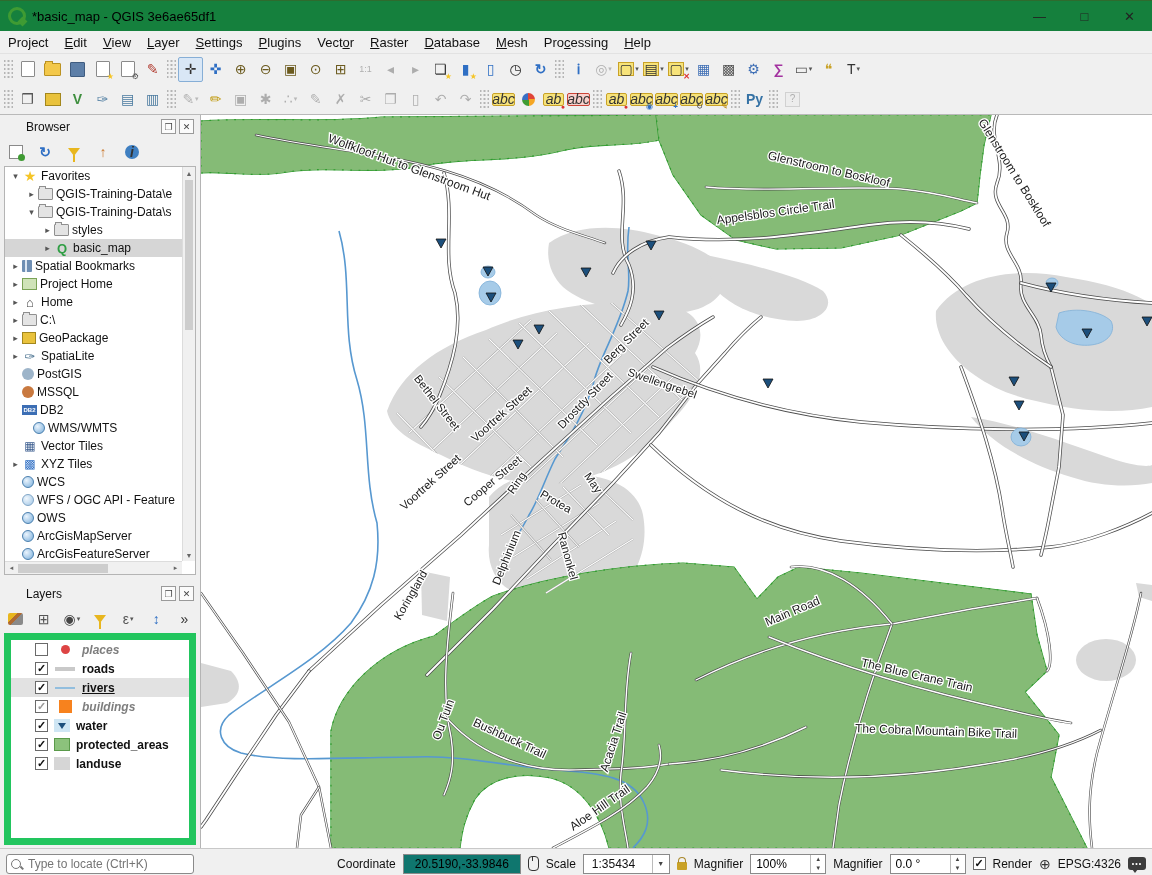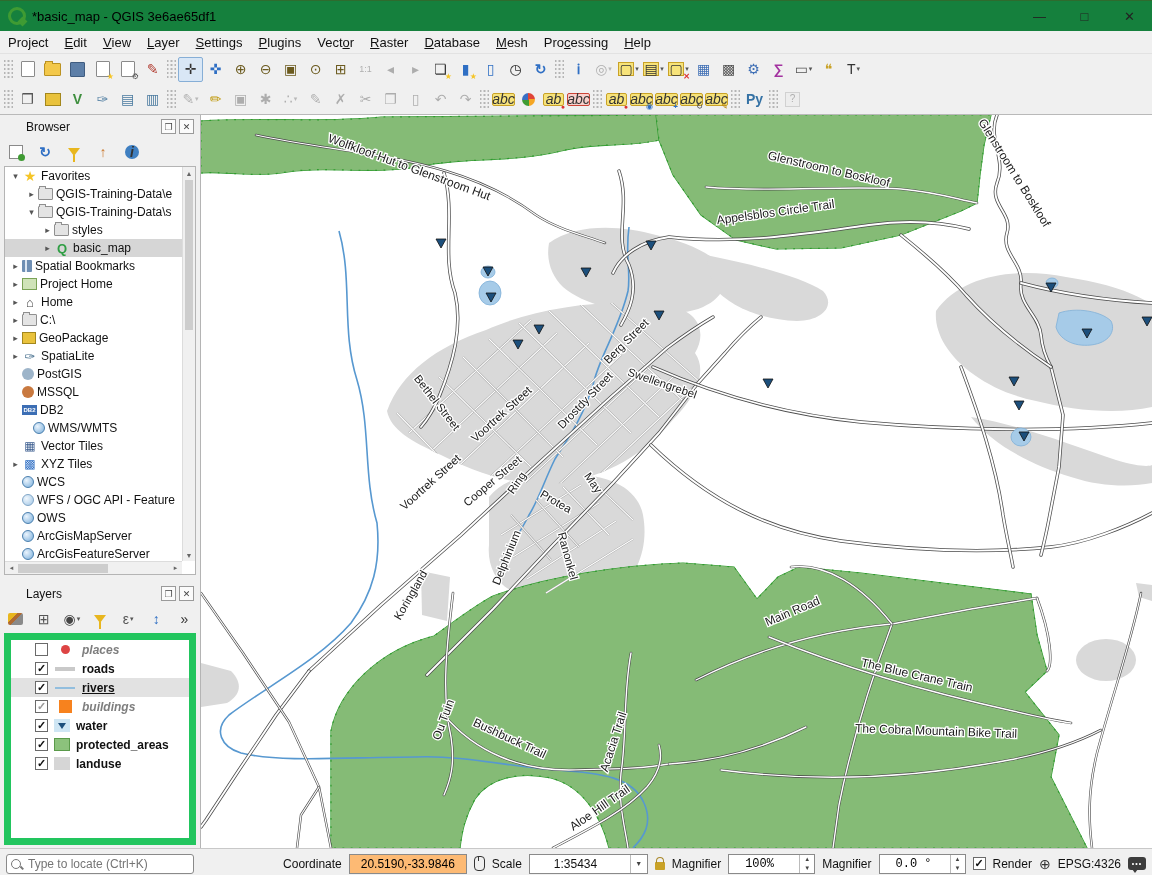--- a/index.html
+++ b/index.html
@@ -127,27 +127,27 @@
   .sc{fill:none;stroke:#9f9f9f;stroke-width:2;}
   .sf{fill:none;stroke:#fff;stroke-width:1.1;}
   .pond{fill:var(--wfill);stroke:#7fb0d8;stroke-width:.8;}
   .wmark{fill:var(--wmark);stroke:#111;stroke-width:.8;}
   
   .statusbar{height:30px;background:#f0f0f0;border-top:1px solid #c8c8c8;display:flex;align-items:center;font-size:12px;color:#111;padding:0 6px;gap:7px;box-sizing:border-box;}
   .locate{width:188px;height:20px;border:1px solid #8a8a8a;border-radius:3px;background:#fff;display:flex;align-items:center;padding:0 4px;box-sizing:border-box;}
   .mag{width:8px;height:8px;border:1.5px solid #777;border-radius:50%;position:relative;margin-right:5px;flex:none;}
   .mag::after{content:"";position:absolute;width:4px;height:1.5px;background:#777;transform:rotate(45deg);right:-4px;bottom:-1px;}
   .locate input{border:none;outline:none;font-size:12px;color:#555;width:140px;background:transparent;font-family:"Liberation Sans",sans-serif;}
-  .sb-input{height:20px;border:1px solid #8a8a8a;background:#fdba74;text-align:center;font-size:12px;font-family:"Liberation Sans",sans-serif;box-sizing:border-box;}
+  .sb-input{height:20px;border:1px solid #8a8a8a;background:#0f766e;text-align:center;font-size:12px;font-family:"Liberation Sans",sans-serif;box-sizing:border-box;}
   .coordbox{width:118px;}
   .combo{height:20px;border:1px solid #8a8a8a;background:#fff;display:flex;align-items:center;box-sizing:border-box;}
-  .combo .cval{padding:0 24px;min-width:52px;}
+  .combo .cval{padding:0 8px;min-width:52px;}
   .combo .cdd{width:16px;height:100%;border-left:1px solid #bbb;display:flex;align-items:center;justify-content:center;font-size:7px;color:#444;}
   .spin{display:flex;height:20px;border:1px solid #8a8a8a;background:#fff;box-sizing:border-box;}
-  .spin input{width:52px;border:none;outline:none;font-size:12px;padding-left:16px;font-family:Liberation Mono, monospace;}
+  .spin input{width:52px;border:none;outline:none;font-size:12px;padding-left:5px;font-family:Liberation Sans, sans-serif;}
   .spin .arrows{width:14px;display:flex;flex-direction:column;border-left:1px solid #bbb;}
   .spin .arrows span{flex:1;display:flex;align-items:center;justify-content:center;font-size:6px;color:#444;}
   .lock{width:10px;height:8px;background:#c9a227;border-radius:1px;position:relative;margin-top:4px;}
   .lock::before{content:"";position:absolute;top:-5px;left:1px;width:6px;height:5px;border:1.5px solid #a9882b;border-bottom:none;border-radius:4px 4px 0 0;}
   .mouse-ic{width:9px;height:13px;border:1.5px solid #333;border-radius:4px;position:relative;}
   .mouse-ic::before{content:"";position:absolute;top:0;left:3px;width:1.5px;height:4px;background:#333;}
   .globe{font-size:14px;color:#333;line-height:1;}
   .bubble{width:18px;height:13px;background:#3c3c3c;border-radius:3px;position:relative;color:#fff;font-size:7px;display:flex;align-items:center;justify-content:center;letter-spacing:1px;}
   .bubble::after{content:"";position:absolute;bottom:-3px;left:4px;border-left:3px solid transparent;border-right:3px solid transparent;border-top:4px solid #3c3c3c;}
 </style>

